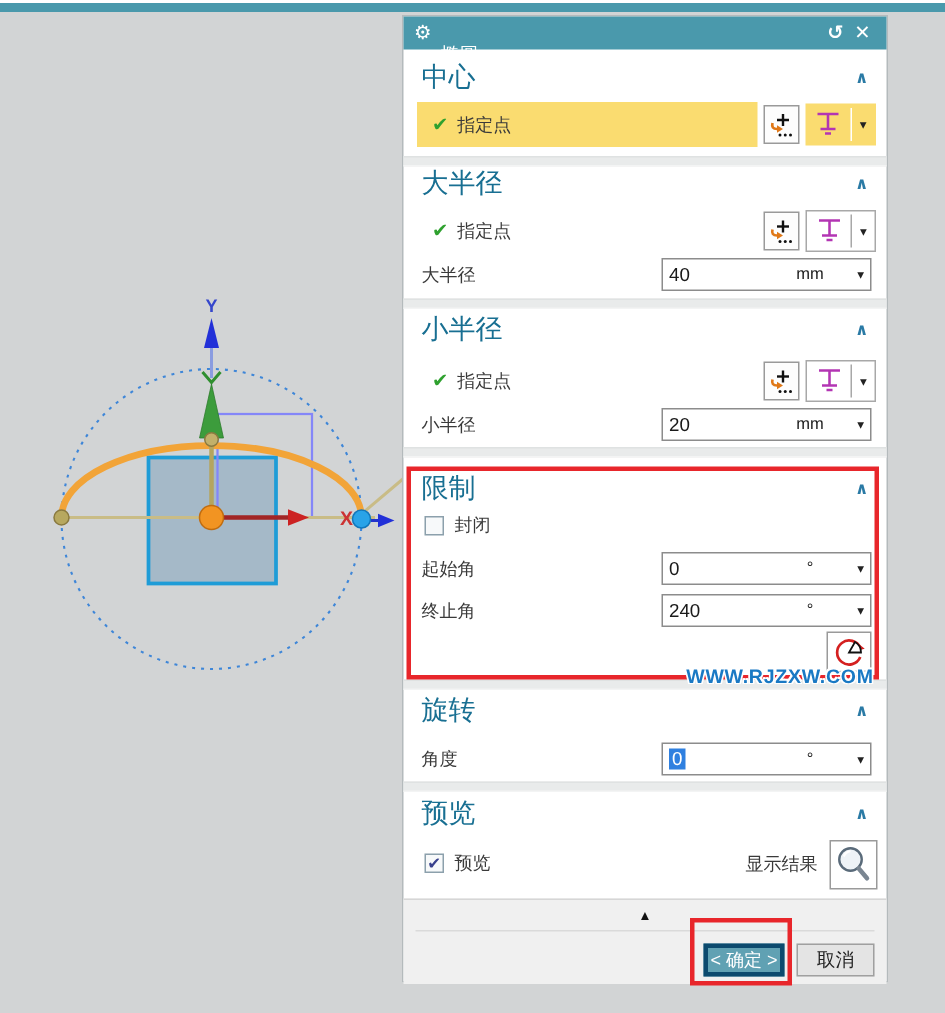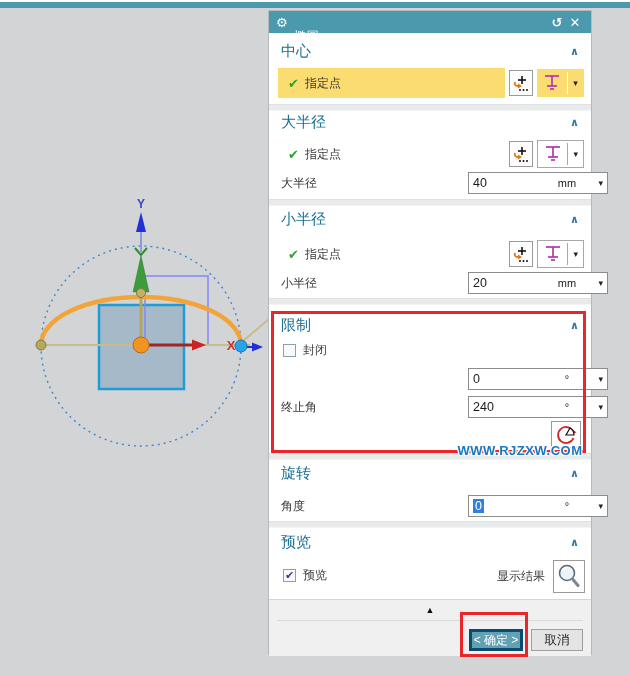--- a/index.html
+++ b/index.html
@@ -23,21 +23,21 @@
   .hdr {
     position:absolute; left:0; top:0; width:100%; height:22px; background:#4a99ac;
     display:flex; align-items:center; padding:0 7px; color:#fff;
   }
   .hdr .gear { font-size:13px; margin-right:6px; }
   .hdr .ttl { font-size:12px; letter-spacing:1px;margin-top:28px; }
   .hdr .sp { flex:1; }
   .hdr .hbtn { width:18px; text-align:center; font-size:13px; font-weight:bold; cursor:pointer; }
 
   .sec-title { position:absolute; left:0; width:100%; height:20px; display:flex; align-items:center; padding:0 12px; }
-  .sec-title .t { color:#186f92; font-size:15px; }
+  .sec-title .t { color:#186f92; font-size:18px; }
   .sec-title .sp { flex:1; }
   .sec-title .chev { color:#2a7aa5; font-weight:bold; font-size:11px; cursor:pointer; }
 
   .sep { position:absolute; left:0; width:100%; height:7px; background:#e9ebeb; border-top:1px solid #dfe2e2; border-bottom:1px solid #f3f4f4; }
 
   .row { position:absolute; display:flex; align-items:center; }
   .check { color:#2fa12f; font-size:13px; margin-right:6px; }
   .ylw { background:#fadc70; }
 
   .ptbar { display:flex; align-items:center; height:30px; padding-left:10px; }
@@ -46,21 +46,21 @@
     display:flex; align-items:center; justify-content:center; cursor:pointer;
   }
   .icongrp { height:28px; display:flex; align-items:center; cursor:pointer; }
   .icongrp .divline { width:1px; height:22px; background:#ffffff; }
   .icongrp.bordered { border:1px solid #a8a8a8; background:#fff; }
   .icongrp.bordered .divline { background:#a8a8a8; }
   .dropcaret { font-size:9px; color:#222; width:15px; text-align:center; }
 
   .inputbox {
     position:absolute; width:140px; height:22px; border:1px solid #8c8c8c; background:#fff;
-    display:flex; align-items:center; padding:0 4px; cursor:text;margin-left:27px;
+    display:flex; align-items:center; padding:0 4px; cursor:text;
   }
   .inputbox .val { flex:1; font-size:12.5px; color:#1a1a1a; }
   .inputbox .unit { width:44px; text-align:center; font-size:11px; color:#1a1a1a; }
   .inputbox .caret { width:14px; text-align:right; font-size:9px; color:#222; cursor:pointer; }
   .selhl { background:#2f80e0; color:#fff; padding:0 2px; }
 
   .cb {
     width:13px; height:13px; border:1px solid #8ca0ac; background:#f7f9fa; margin-right:7px;
     display:flex; align-items:center; justify-content:center; font-size:11px; color:#39418d; cursor:pointer;
   }
@@ -277,20 +277,23 @@
 
   <div class="sec-title" style="top:304px">
     <span class="t">限制</span>
     <span class="sp"></span>
     <span class="chev">∧</span>
   </div>
   <div class="row" style="left:14px; top:329px; width:290px; height:20px">
     <span class="cb"></span>
     <span>封闭</span>
   </div>
+  <div class="row" style="left:12px; top:356px; width:150px; height:24px">
+    <span>起始角</span>
+  </div>
   <div class="inputbox" style="left:172px; top:357px">
     <span class="val">0</span>
     <span class="unit">°</span>
     <span class="caret">▾</span>
   </div>
   <div class="row" style="left:12px; top:384px; width:150px; height:24px">
     <span>终止角</span>
   </div>
   <div class="inputbox" style="left:172px; top:385px">
     <span class="val">240</span>

